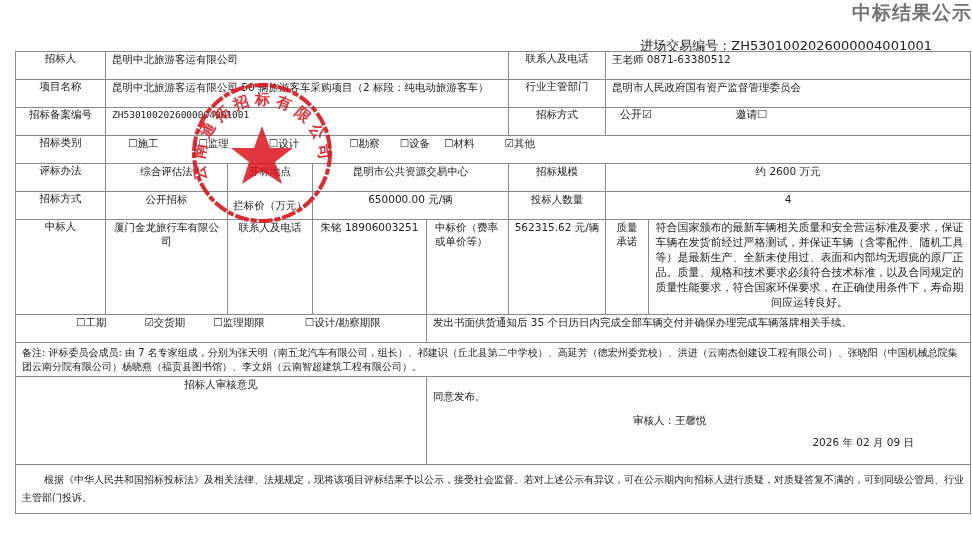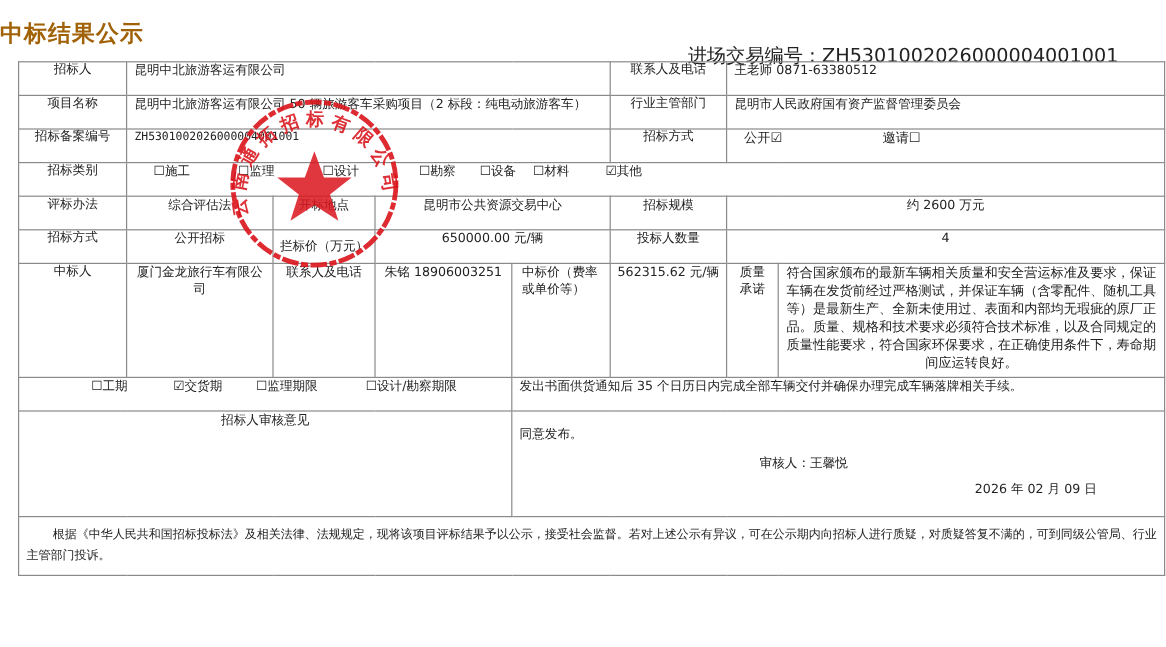--- a/index.html
+++ b/index.html
@@ -1,20 +1,20 @@
 <!DOCTYPE html>
 <html><head>
 <meta charset="utf-8">
 <style>
   html, body { margin: 0; padding: 0; background: #ffffff; }
   body { width: 972px; height: 539px; position: relative; overflow: hidden;
          font-family: "DejaVu Sans", "Liberation Sans", sans-serif; color: #222; }
-  .title { position: absolute; left: 0; top: 15px; width: 972px; text-align: left;
-           font-size: 19px; font-weight: bold; letter-spacing: 1px; color: #a16207; }
-  .txn { position: absolute; right: 40px; top: 37px; font-size: 16px; color: #222; }
+  .title { position: absolute; left: 0; top: 0; width: 972px; text-align: right;
+           font-size: 19px; font-weight: bold; letter-spacing: 1px; color: #737373; }
+  .txn { position: absolute; right: 40px; top: 37px; font-size: 13px; color: #222; }
   table.doc { position: absolute; left: 15px; top: 51px; width: 955px;
               border-collapse: collapse; table-layout: fixed; font-size: 10.5px; }
   table.doc td { border: 1.5px solid #8a8a8a; padding: 0 6px; vertical-align: top;
                  line-height: 14px; overflow: hidden; }
   td.c { text-align: center; }
   td.lbl { text-align: center; font-family: Liberation Serif, serif; }
   .r1 td { height: 28px; padding-top: 6px; box-sizing: border-box; }
   td.mid { vertical-align: middle; }
   .mono { font-family: "DejaVu Sans Mono", monospace; font-size: 9.5px; }
   .cat span { display: inline-block; margin-right: 14px; }
@@ -92,20 +92,23 @@
     <td class="c mid" style="padding:0 2px">562315.62 元/辆</td>
     <td class="c mid" style="padding:0 8px">质量承诺</td>
     <td class="c mid fine" style="font-size:11px;line-height:15px">符合国家颁布的最新车辆相关质量和安全营运标准及要求，保证车辆在发货前经过严格测试，并保证车辆（含零配件、随机工具等）是最新生产、全新未使用过、表面和内部均无瑕疵的原厂正品。质量、规格和技术要求必须符合技术标准，以及合同规定的质量性能要求，符合国家环保要求，在正确使用条件下，寿命期间应运转良好。</td>
   </tr>
   <tr class="r1">
     <td colspan="4" style="padding-left:60px;white-space:nowrap">
       <span style="margin-right:38px">☐工期</span><span style="margin-right:28px">☑交货期</span><span style="margin-right:40px">☐监理期限</span><span>☐设计/勘察期限</span>
     </td>
     <td colspan="4" style="white-space:nowrap">发出书面供货通知后 35 个日历日内完成全部车辆交付并确保办理完成车辆落牌相关手续。</td>
   </tr>
+  <tr>
+    <td colspan="8" class="fine" style="padding:3px 6px 2px">备注: 评标委员会成员: 由 7 名专家组成，分别为张天明（南五龙汽车有限公司，组长）、祁建识（丘北县第二中学校）、高延芳（德宏州委党校）、洪进（云南杰创建设工程有限公司）、张晓阳（中国机械总院集团云南分院有限公司）杨晓燕（福贡县图书馆）、李文娟（云南智超建筑工程有限公司）。</td>
+  </tr>
   <tr style="height:88px">
     <td colspan="4" class="c mid">招标人审核意见</td>
     <td colspan="4" style="padding-top:12px;position:relative">
       <div>同意发布。</div>
       <div style="margin-top:10px;padding-left:200px">审核人：王馨悦</div>
       <div style="margin-top:8px;text-align:right;padding-right:50px">2026 年 02 月 09 日</div>
     </td>
   </tr>
   <tr>
     <td colspan="8" class="fine" style="padding:6px 6px 6px;text-indent:22px;line-height:18px">根据《中华人民共和国招标投标法》及相关法律、法规规定，现将该项目评标结果予以公示，接受社会监督。若对上述公示有异议，可在公示期内向招标人进行质疑，对质疑答复不满的，可到同级公管局、行业主管部门投诉。</td>

